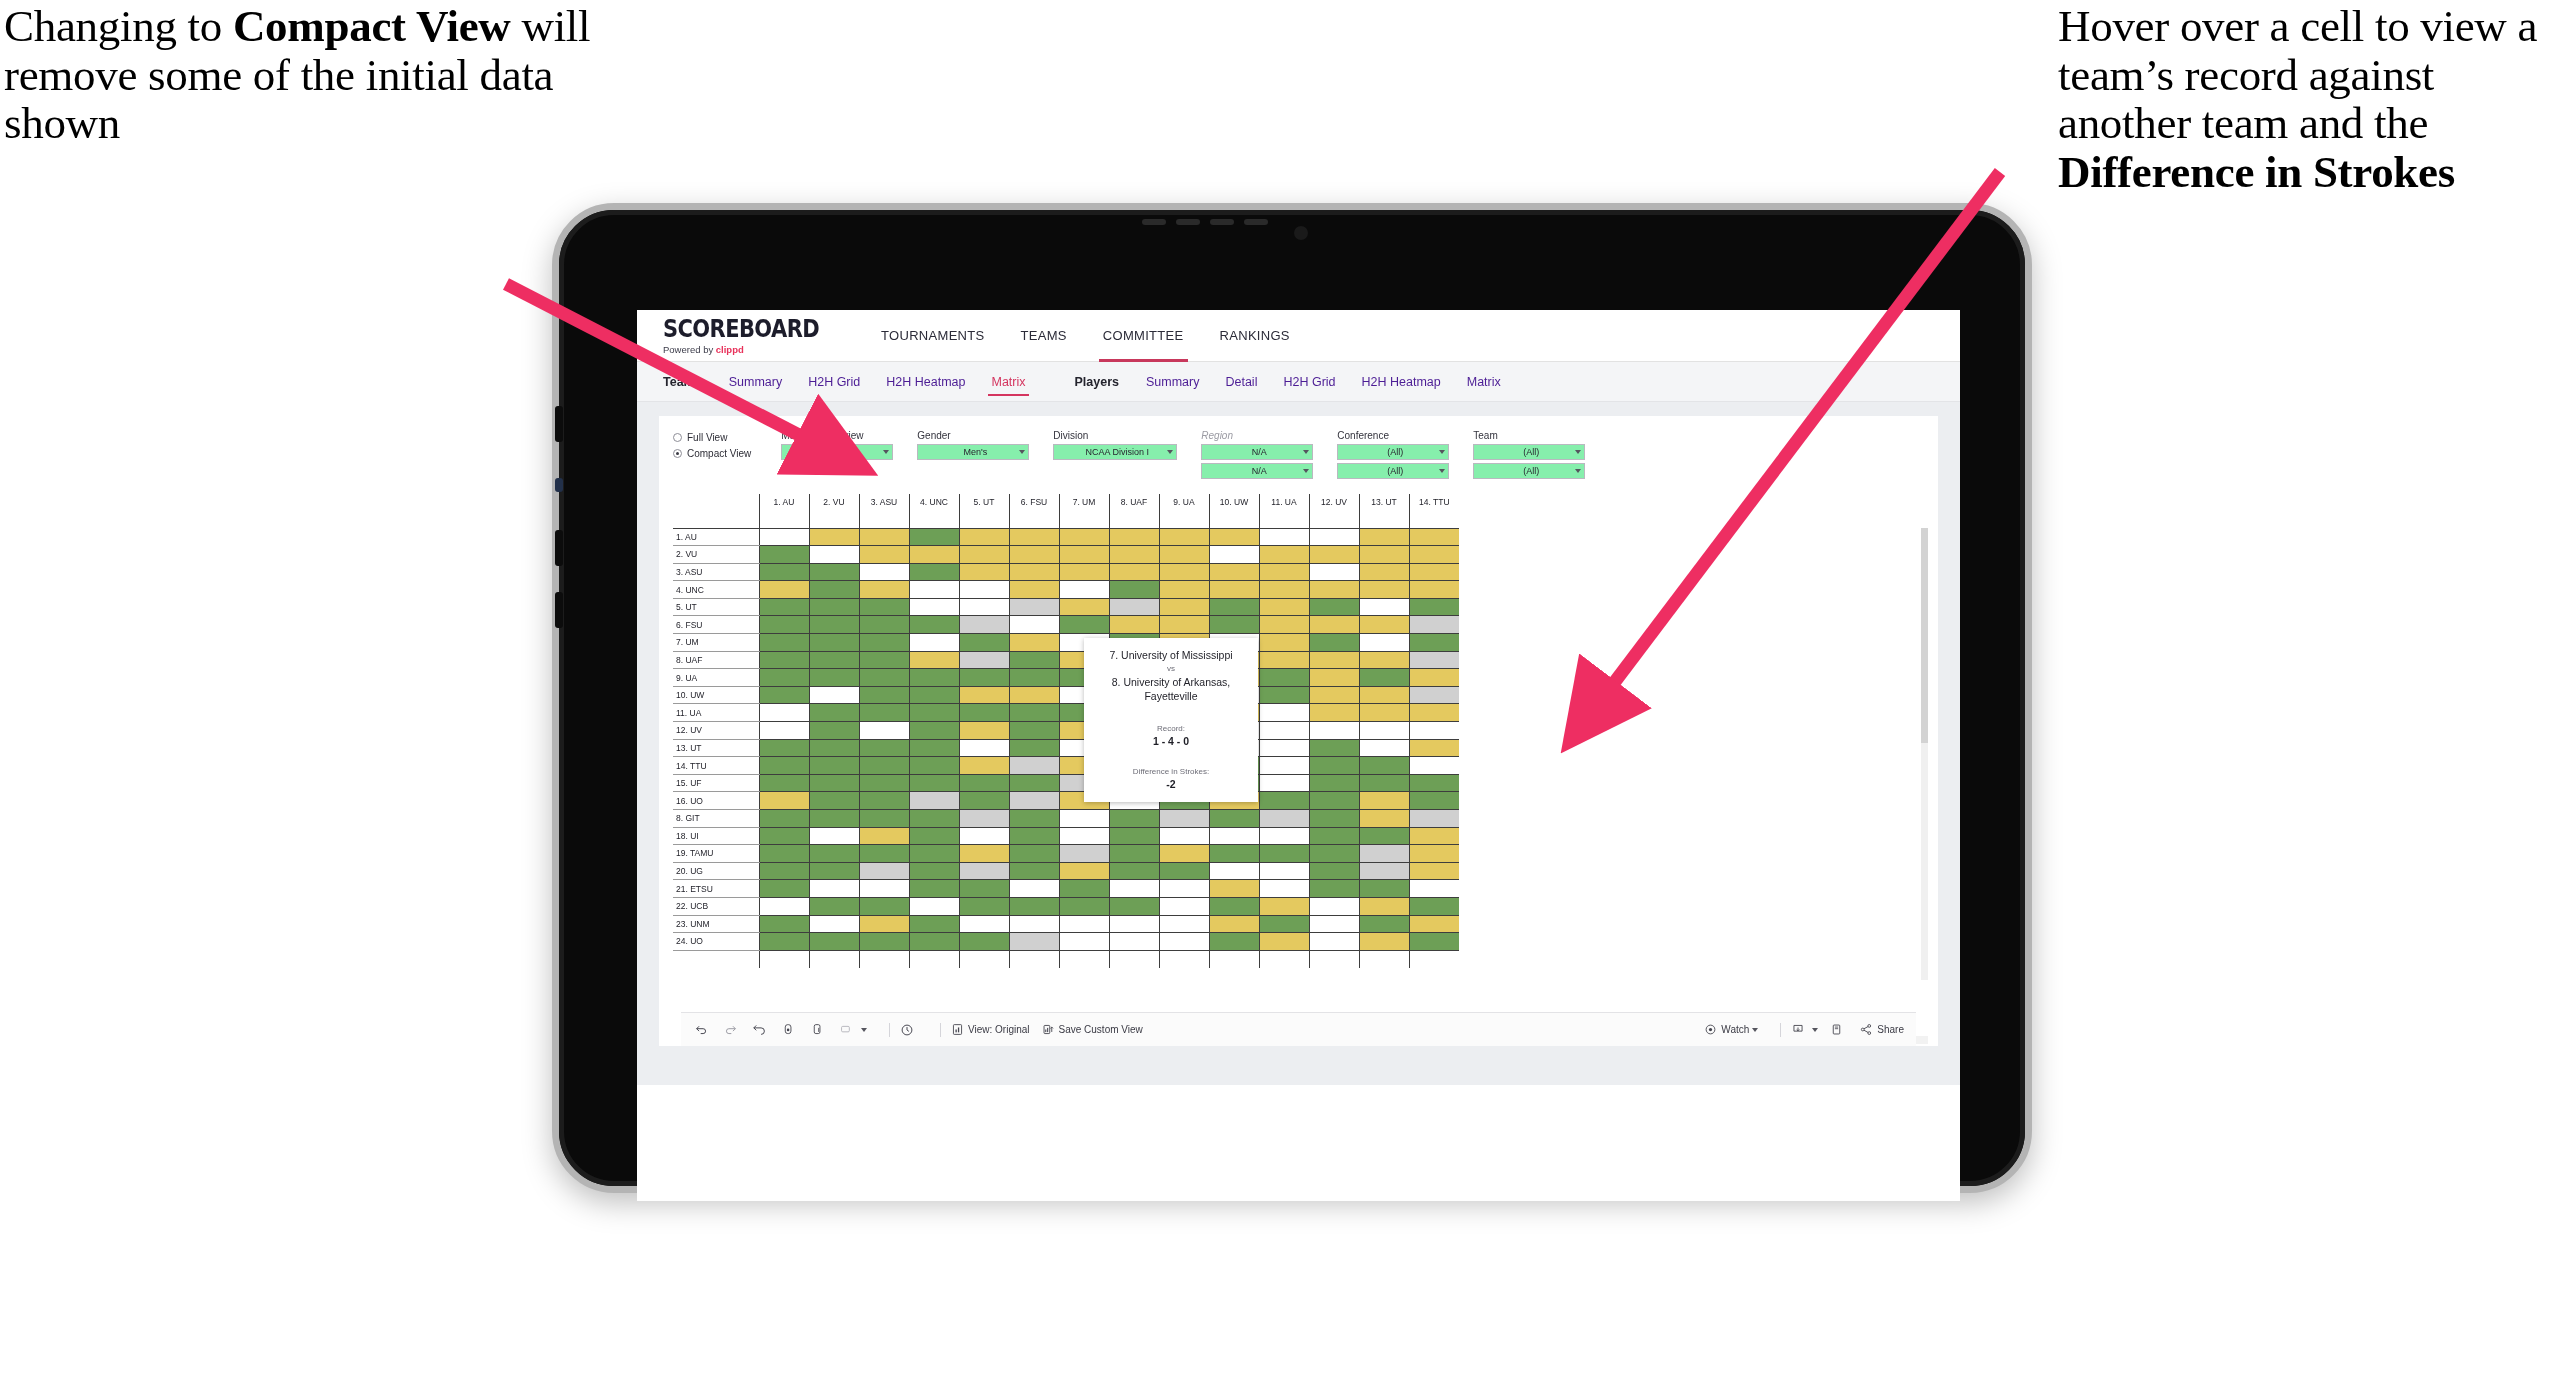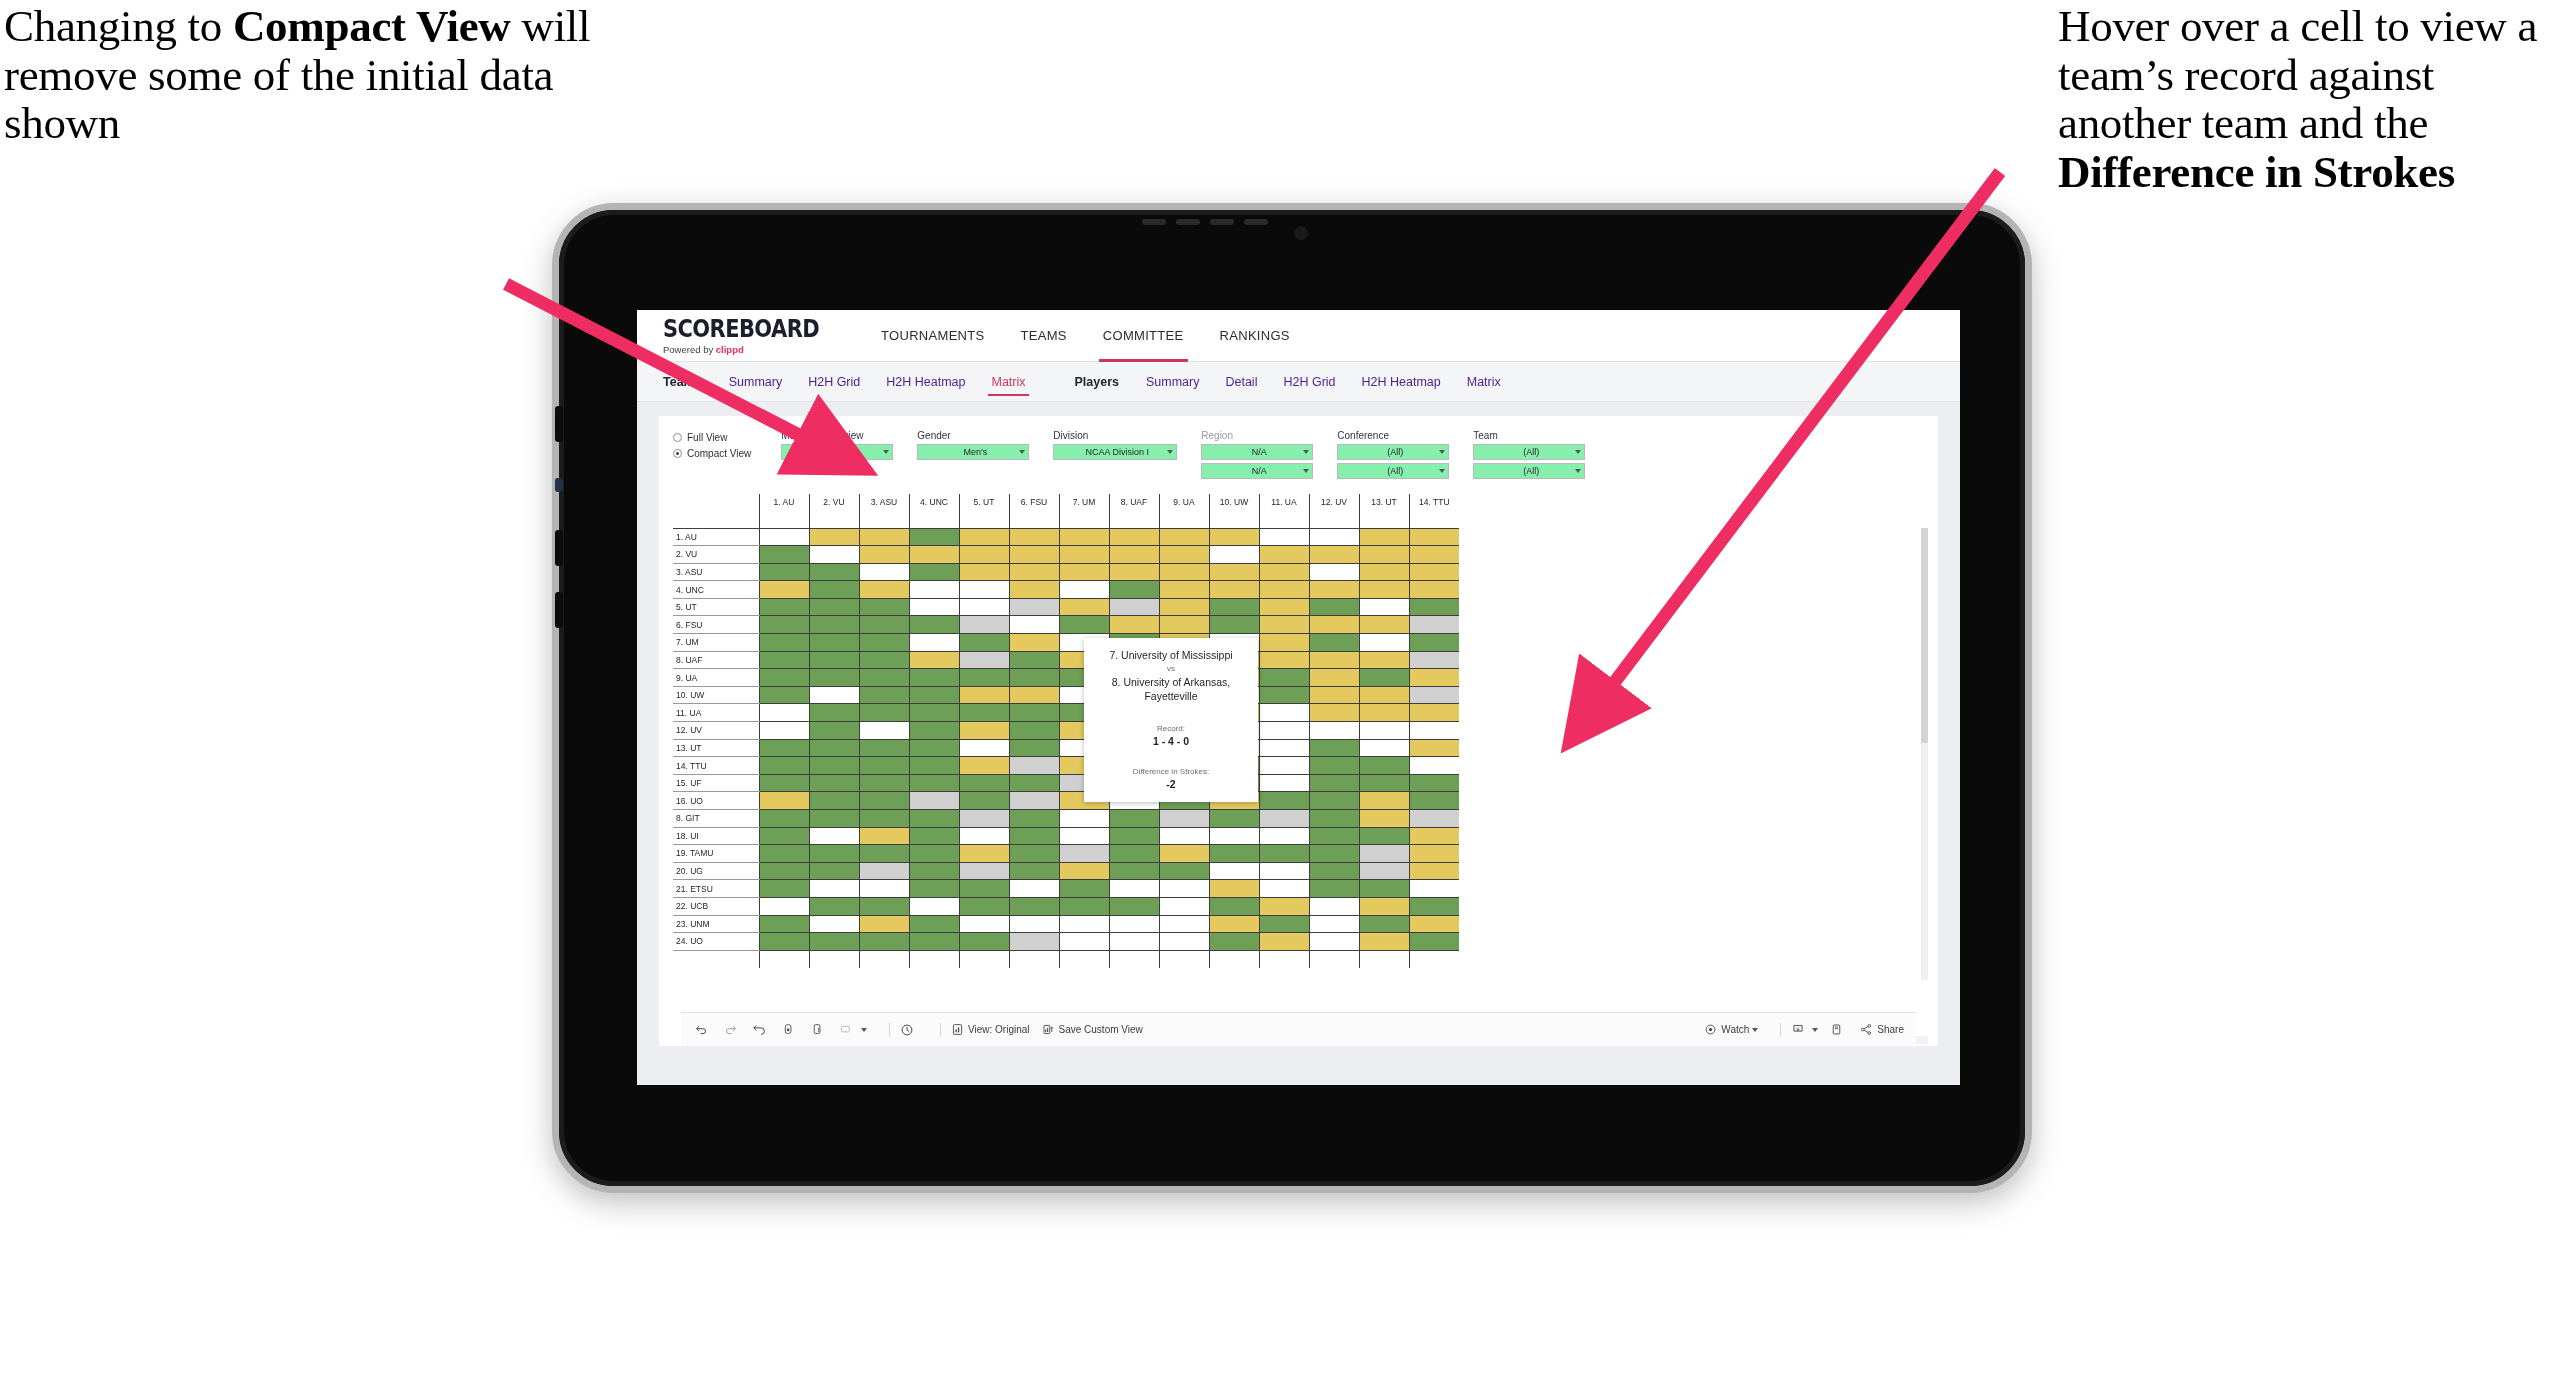--- a/index.html
+++ b/index.html
@@ -48,21 +48,21 @@
   .sidebtn { position:absolute; left:-4px; background:#0c0c0c; border-radius:3px; width:8px;}
   #sb1 { top:196px; height:36px; }
   #sb2 { top:268px; height:14px; background:#22304a; }
   #sb3 { top:320px; height:36px; }
   #sb4 { top:382px; height:36px; }
   .topdot { position:absolute; top:9px; width:24px; height:6px; background:#2a2a2a; border-radius:3px;}
 
   
   #screen {
     position: absolute; left: 78px; top: 100px;
-    width: 1323px; height: 775px;
+    width: 1323px; height: 891px;
     background: #ffffff;
     overflow: hidden;
   }
 
   
   #appbar {
     height: 52px; background:#fff; display:flex; align-items:center;
     padding-left: 26px; border-bottom: 1px solid #e2e2e2;
   }
   .brand { margin-right: 44px; }
@@ -103,21 +103,21 @@
   .gapcell { width: 36px; }
 
   
   #content { background:#eceef1; height: 683px; padding: 14px 22px 0 22px; position:relative; }
   #panel { background:#ffffff; width: 100%; height: 630px; position:relative; }
 
   
   #filters { display:flex; padding: 14px 16px 0 14px; gap: 0px; align-items:flex-start;}
   .fgroup { margin-right: 24px; }
   .flabel { font-size: 10px; color:#33333d; margin-bottom:3px; }
-  .flabel.muted { color:#9b9ba3; }
+  .flabel.muted { color:#9b9ba3;font-style:italic; }
   .fselect {
     width: 112px; height: 16px; border:1px solid #b9b9c0; background:#86efac;
     font-size:9px; color:#26262e; display:flex; align-items:center;
     padding-left:4px; position:relative; margin-bottom:3px; cursor:pointer;justify-content:center;
   }
   .fselect .car {
     position:absolute; right:3px; top:50%; transform:translateY(-50%);
     width:0;height:0;border-left:3px solid transparent;border-right:3px solid transparent;
     border-top:4px solid #55555e;
   }

